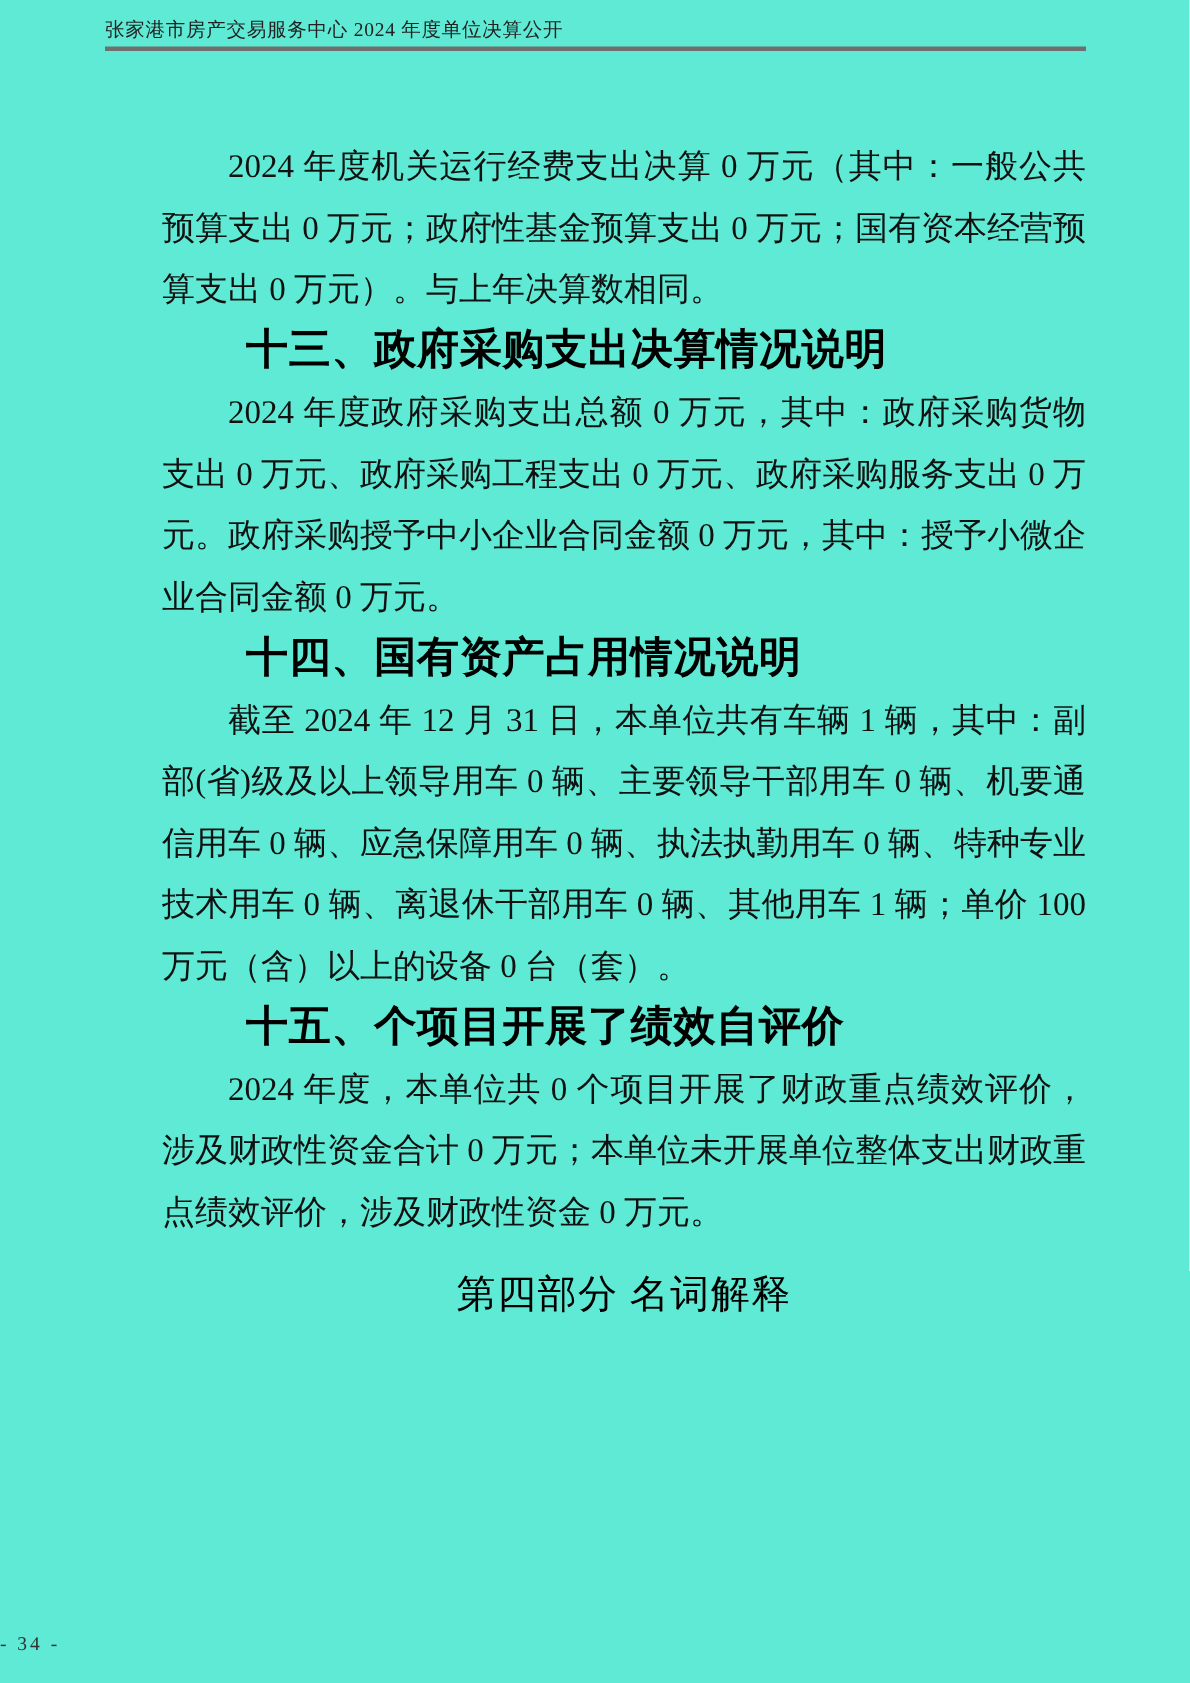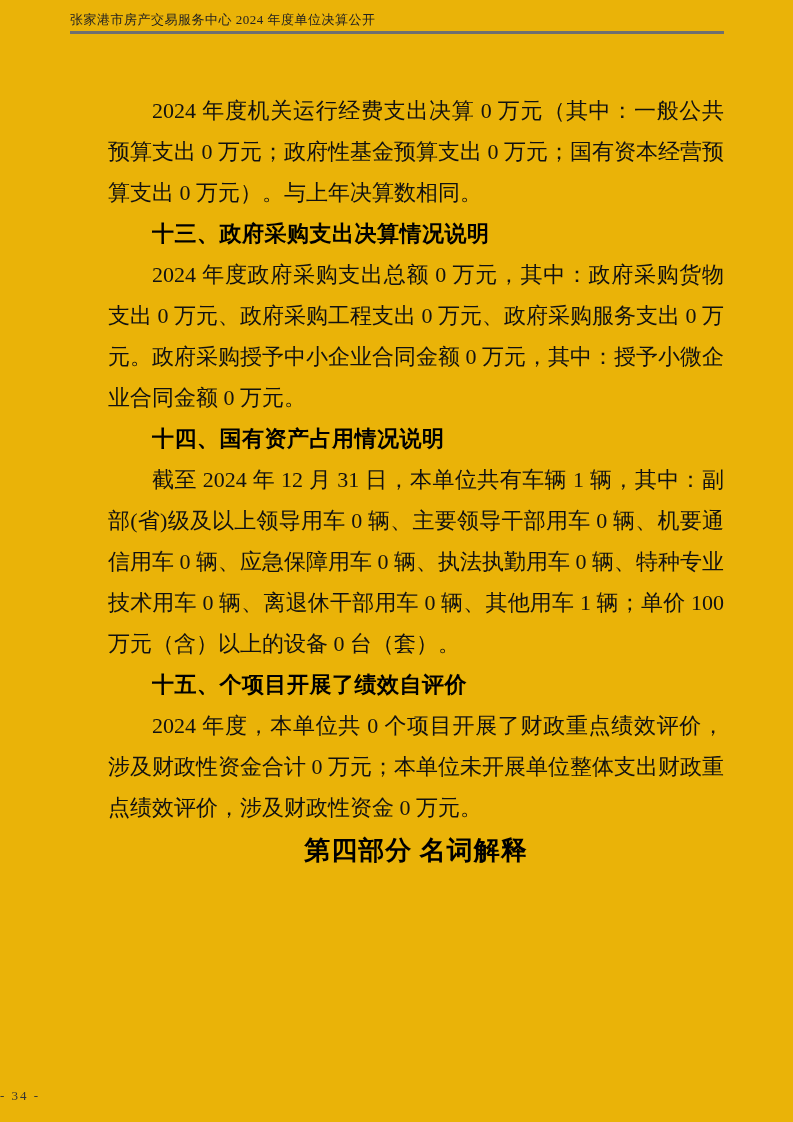--- a/index.html
+++ b/index.html
@@ -4,21 +4,21 @@
 <style>
   html, body {
     margin: 0;
     padding: 0;
     background: #ffffff;
   }
   .page {
     position: relative;
     width: 793px;
     height: 1122px;
-    background: #eab308;
+    background: #5eead4;
     overflow: hidden;
     font-family: "Liberation Serif", "DejaVu Serif", serif;
     color: #111111;
   }
   
   .page-header {
     position: absolute;
     left: 70px;
     top: 12px;
     width: 654px;
@@ -41,31 +41,31 @@
     text-align: justify;
   }
   .para {
     margin: 0;
     text-indent: 2em;
     font-weight: normal;
   }
   .section-heading {
     margin: 0;
     text-indent: 2em;
-    font-size: 22px;
+    font-size: 28px;
     line-height: 41px;
     font-weight: 700;
     color: #000000;
     letter-spacing: 0.5px;
   }
   .part-title {
-    margin: 2px 0 0 0;
+    margin: 14px 0 0 0;
     font-size: 26px;
     line-height: 41px;
-    font-weight: 700;
+    font-weight: 400;
     text-align: center;
     text-indent: 0;
     color: #000000;
     letter-spacing: 1px;
   }
   
   .page-footer {
     position: absolute;
     left: 0;
     right: 0;

